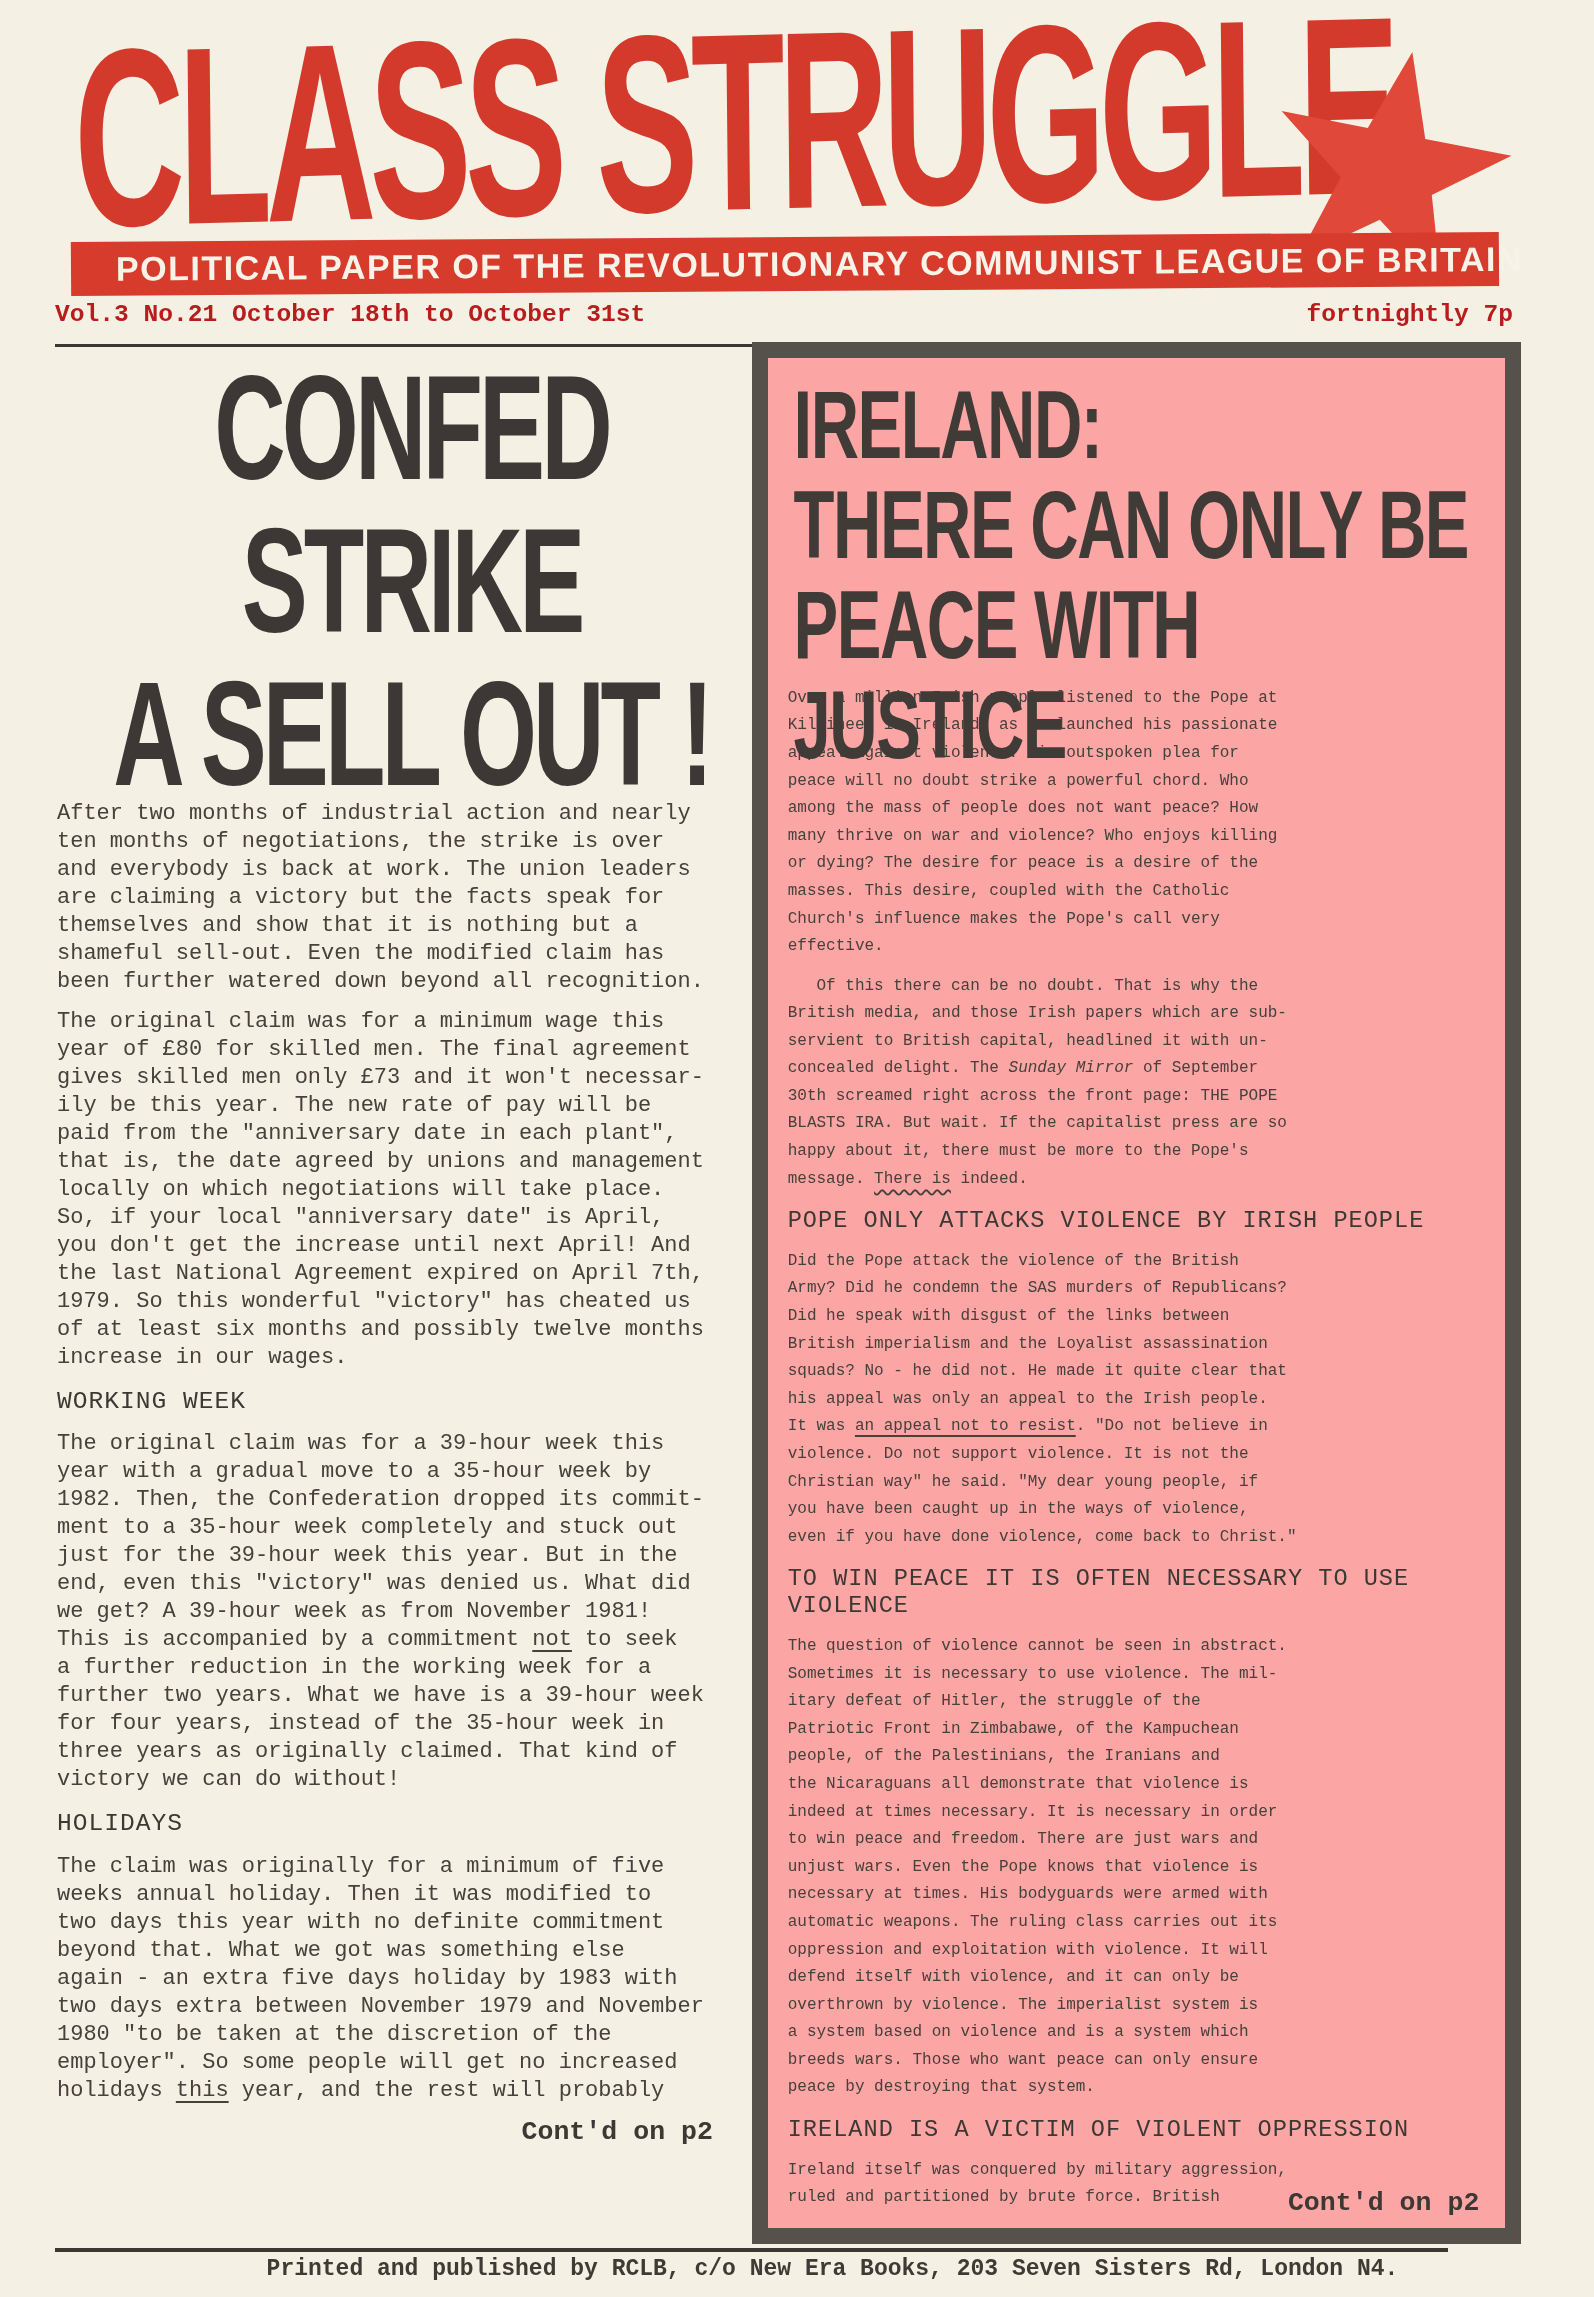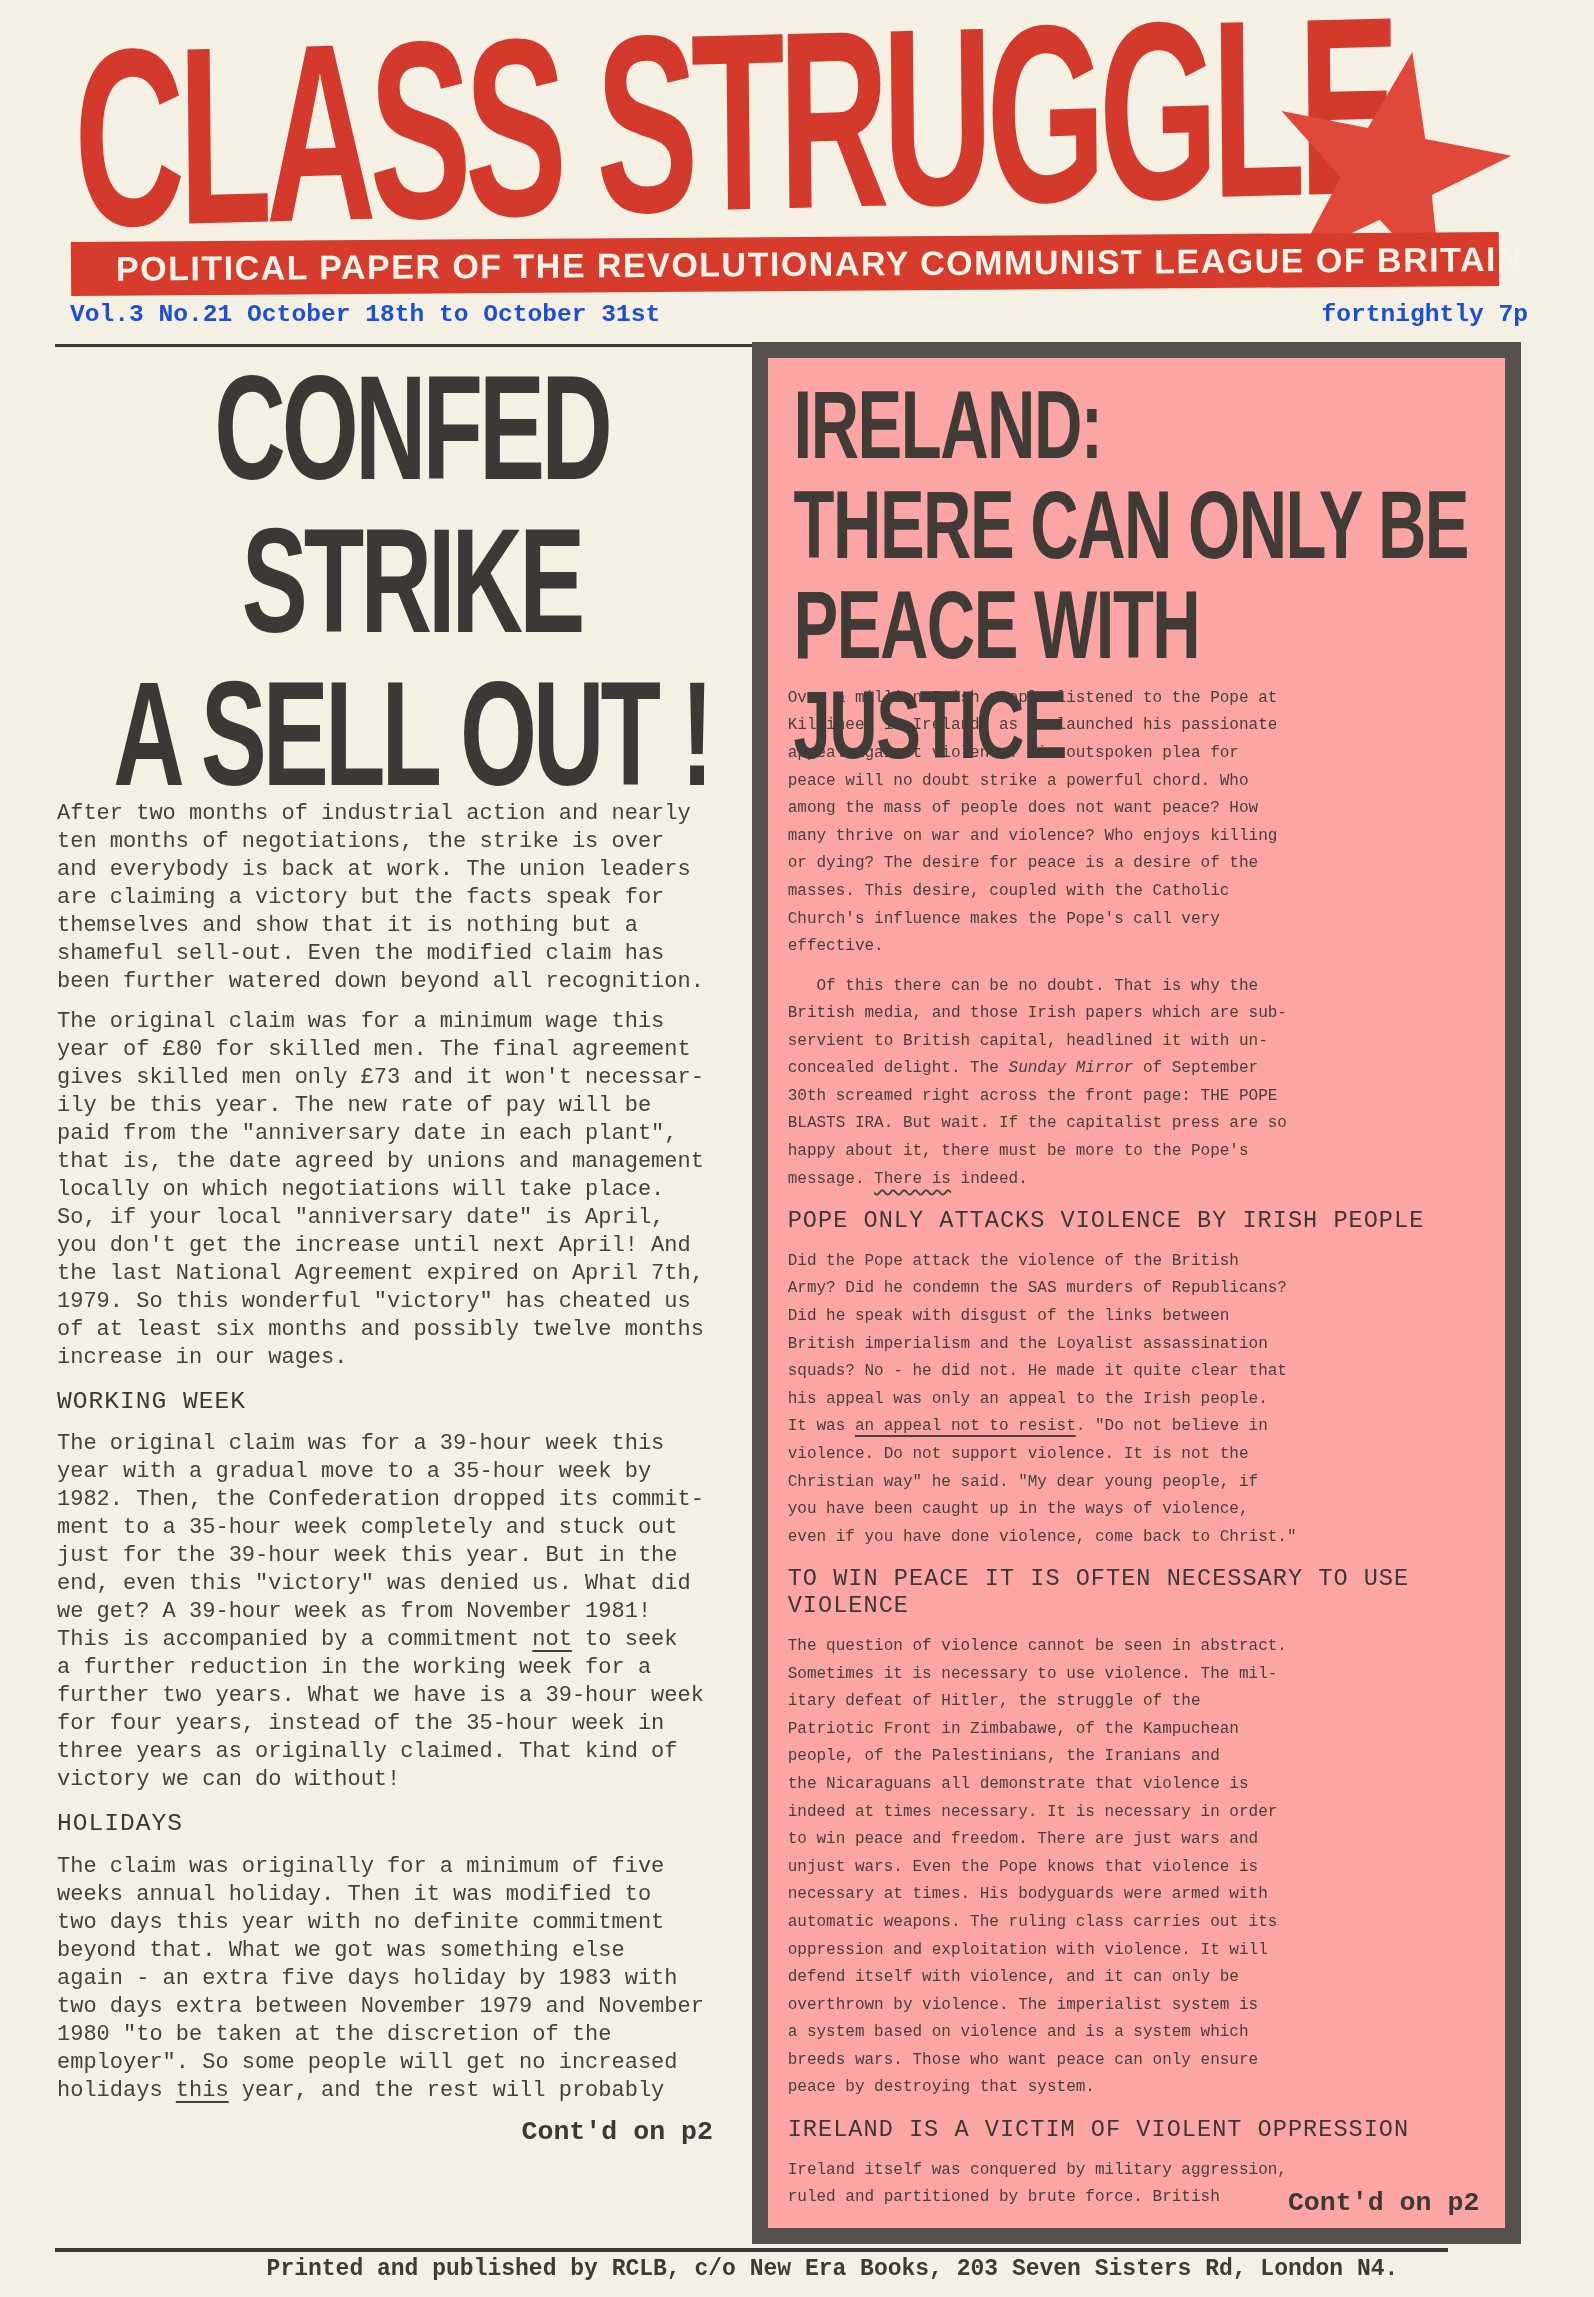--- a/index.html
+++ b/index.html
@@ -11,22 +11,22 @@
         letter-spacing:-6.9px;color:#d33a2b;white-space:nowrap;
         transform:scale(0.97,1.6) rotate(-0.9deg);transform-origin:left top;}
   .masthead-star{position:absolute;left:1268px;top:45px;width:244px;height:244px;color:#e0483a;
         transform:rotate(11deg);}
   .masthead-star svg{width:100%;height:100%;display:block;}
   .banner{position:absolute;left:71px;top:242px;width:1428px;height:54px;background:#d63b2c;
         transform:rotate(-0.4deg);transform-origin:left center;
         display:flex;align-items:center;box-sizing:border-box;padding-left:45px;}
   .banner-text{font-family:"Liberation Sans", sans-serif;font-weight:bold;font-size:34px;
         letter-spacing:1.5px;color:#f7f3e9;white-space:nowrap;}
-  .dateline{position:absolute;left:70px;top:301px;width:1458px;display:flex;
-        justify-content:space-between;font-weight:bold;font-size:24.6px;color:#1d4ed8;}
+  .dateline{position:absolute;left:55px;top:301px;width:1458px;display:flex;
+        justify-content:space-between;font-weight:bold;font-size:24.6px;color:#b91c1c;}
   .dateline-rule{position:absolute;left:55px;top:344px;width:701px;height:3px;background:#3b3732;}
   
   .left-headline{position:absolute;left:55px;top:351px;width:713px;text-align:center;
         font-family:"Liberation Sans", sans-serif;font-weight:800;font-size:99px;line-height:102px;
         letter-spacing:-3.9px;color:#3d3835;transform:scaleY(1.5);transform-origin:top center;}
   .left-body{position:absolute;left:57px;top:800px;width:711px;}
   .body-p{white-space:pre-wrap;font-size:22px;line-height:28px;margin:0 0 11.8px 0;color:#46413b;}
   .section-head{font-size:24.6px;font-weight:normal;letter-spacing:1px;color:#3c3833;
         margin:15.8px 0 15.8px 0;}
   .cont-label{text-align:right;font-weight:bold;font-size:26.6px;color:#3c3833;

